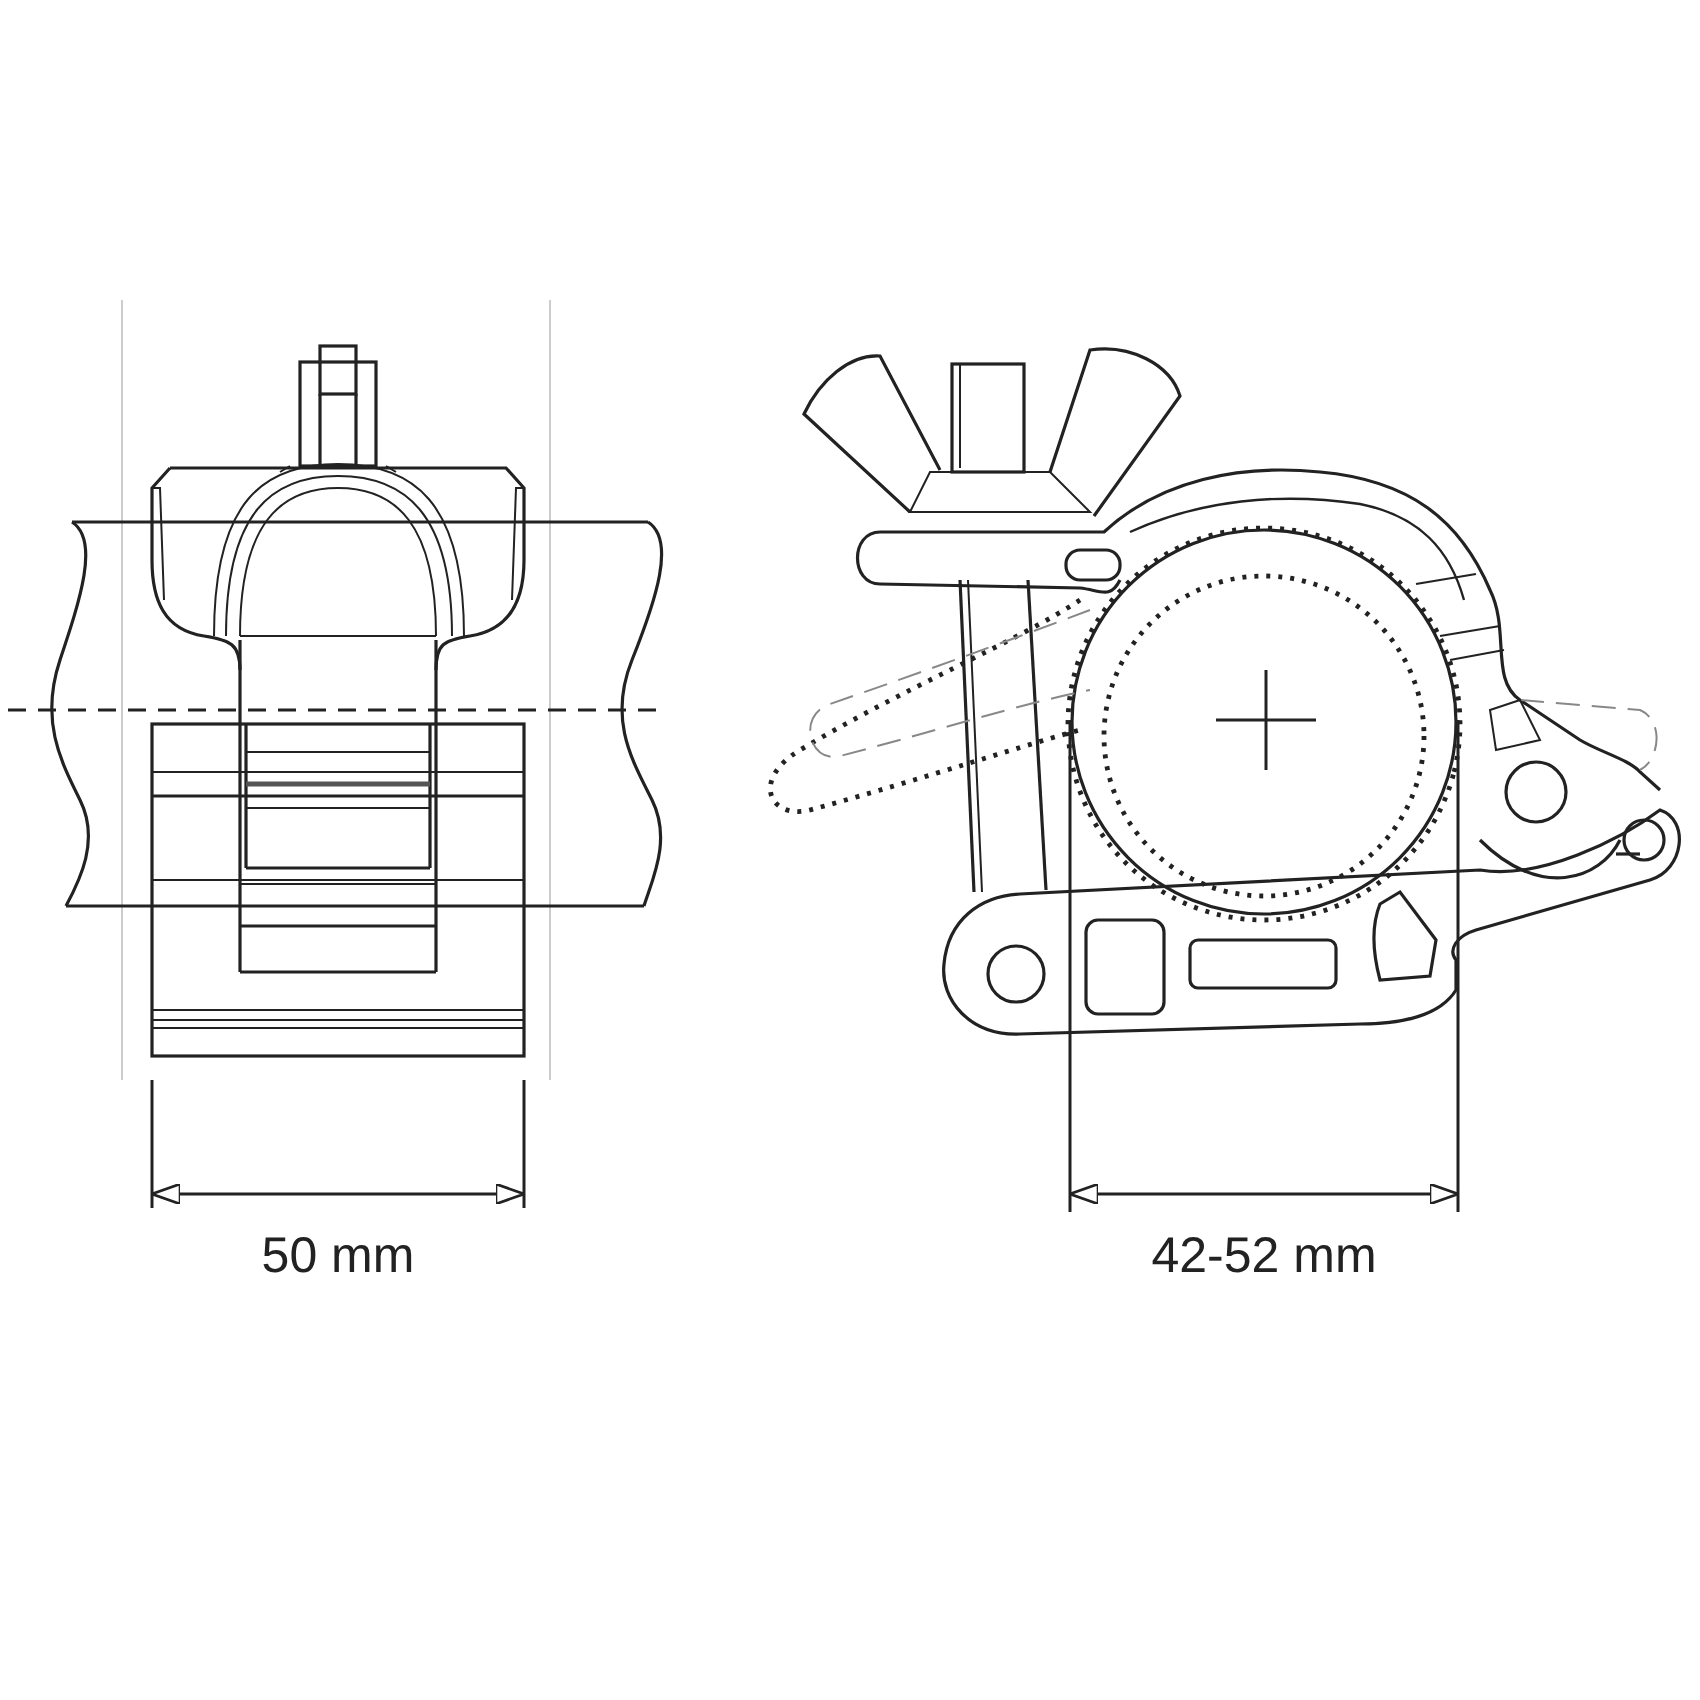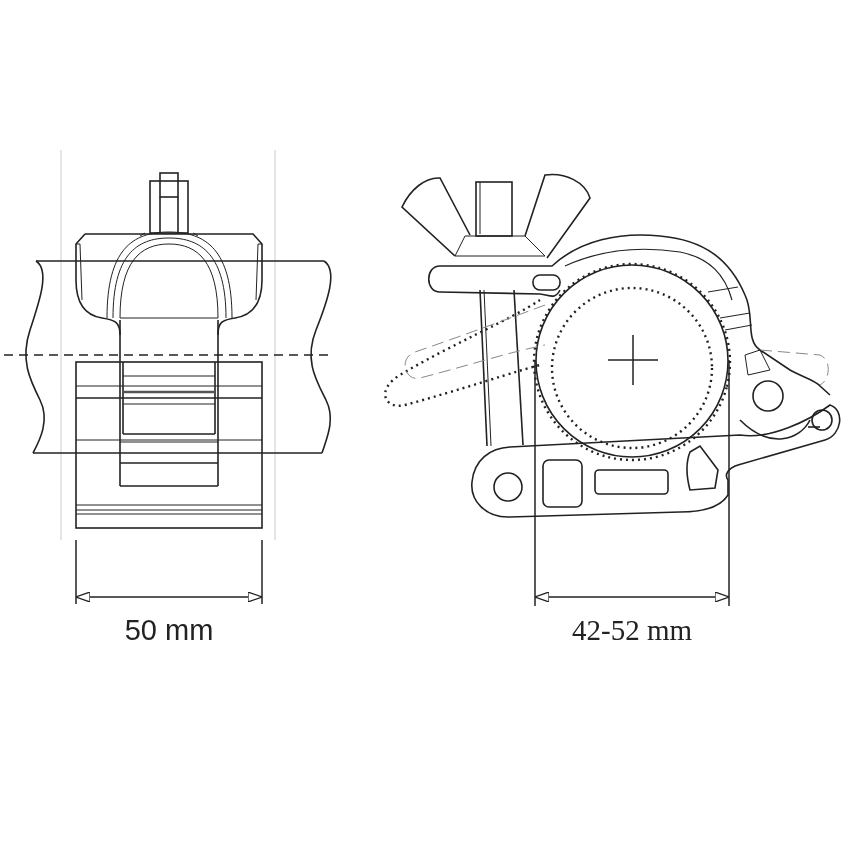--- a/index.html
+++ b/index.html
@@ -1,20 +1,20 @@
 <!DOCTYPE html>
 <html><head>
   <meta charset="utf-8">
   <style>
     html, body { margin: 0; padding: 0; background: #ffffff; }
     body { width: 850px; height: 850px; position: relative; overflow: hidden; font-family: "Liberation Sans", sans-serif; }
     svg.drawing { position: absolute; left: 0; top: 0; width: 850px; height: 850px; }
-    .label { position: absolute; font-family: "Liberation Sans", sans-serif; font-size: 29px; color: #222222; white-space: nowrap; transform: translateX(-50%); }
+    .label { position: absolute; font-family: "Liberation Sans", sans-serif; font-size: 25px; color: #222222; white-space: nowrap; transform: translateX(-50%); }
     #label-left { left: 169px; top: 614px; }
-    #label-right { left: 632px; top: 614px; font-family: Liberation Serif, serif; }
+    #label-right { left: 632px; top: 614px; }
   </style>
 </head>
 <body>
 
 <svg class="drawing" viewBox="0 0 850 850" xmlns="http://www.w3.org/2000/svg">
   <defs>
     <marker id="arrowL" viewBox="0 0 14 10" refX="0" refY="5" markerWidth="14" markerHeight="10" orient="auto" markerUnits="userSpaceOnUse">
       <path d="M0,5 L14,0 L14,10 Z" fill="#fff" stroke="#222" stroke-width="1.3"></path>
     </marker>
     <marker id="arrowR" viewBox="0 0 14 10" refX="14" refY="5" markerWidth="14" markerHeight="10" orient="auto" markerUnits="userSpaceOnUse">

